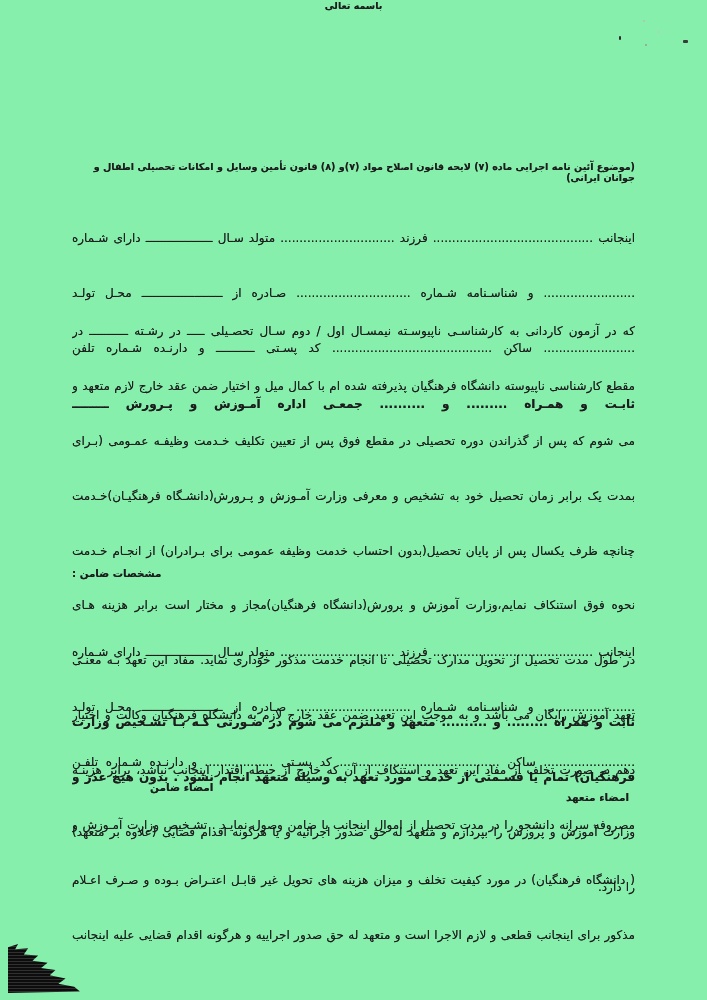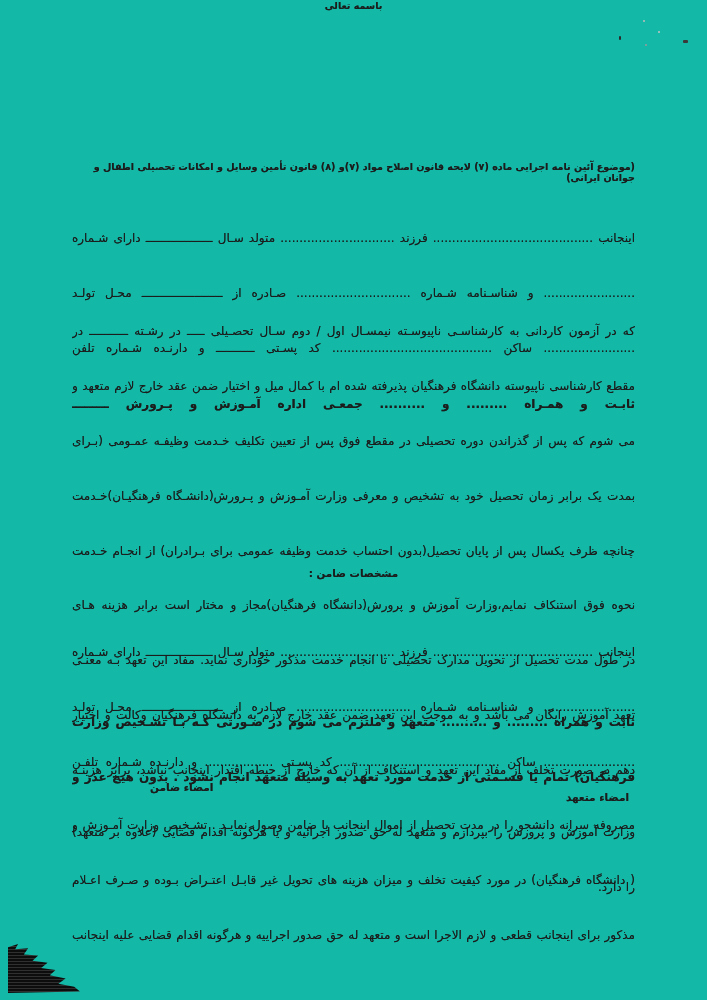--- a/index.html
+++ b/index.html
@@ -1,38 +1,38 @@
 <!DOCTYPE html>
 <html lang="fa"><head>
 <meta charset="utf-8">
 <style>
   html,body{margin:0;padding:0;background:#d9d9d9;}
   .page{
     position:relative;width:707px;height:1000px;margin:0 auto;
-    background:#14b8a6;overflow:hidden;
+    background:#86efac;overflow:hidden;
     font-family:"DejaVu Sans",sans-serif;color:#1c1c1c;direction:rtl;
     text-shadow:0 0 .3px rgba(20,20,20,.6);
   }
   .abs{position:absolute;right:72px;width:563px;}
   .center{text-align:center;}
   .bismillah{top:104;font-size:9.5px;font-weight:bold;}
   .doc-title{top:131px;font-size:11px;font-weight:bold;letter-spacing:.2px;}
   .doc-subtitle{top:161px;font-size:9.6px;font-weight:bold;text-align:right;}
   .fline,.pline{
     font-size:12px;line-height:23.2px;height:23.2px;overflow:hidden;
     text-align:justify;text-align-last:justify;-moz-text-align-last:justify;
     word-spacing:.5px;
     margin-top:32px;
   }
   .pline{line-height:22.9px;height:22.9px;}
   .bold{font-weight:bold;}
   .last{text-align-last:right;-moz-text-align-last:right;}
   .form1{top:195px;}
   .mainpara{top:288px;}
-  .gheading{top:567px;font-size:10.3px;font-weight:bold;text-align:center;}
+  .gheading{top:567px;font-size:10.3px;font-weight:bold;text-align:left;}
   .form2{top:609px;}
   .guarpara{top:679px;}
   .sig{position:absolute;font-size:10.5px;font-weight:bold;white-space:nowrap;}
   .sig-obligor{top:791px;right:78px;margin-left:25px;}
   .sig-guarantor{top:781px;left:150px;right:auto;}
   .speck{position:absolute;background:#333;border-radius:1px;}
   .speck.s1{left:619px;top:36px;width:2px;height:4px;background:#2a2a2a;}
   .speck.s2{left:643px;top:20px;width:2px;height:2px;background:#bdbdbd;}
   .speck.s3{left:658px;top:31px;width:2px;height:2px;background:#c4c4c4;}
   .speck.s4{left:645px;top:44px;width:2px;height:2px;background:#9a9a9a;}

